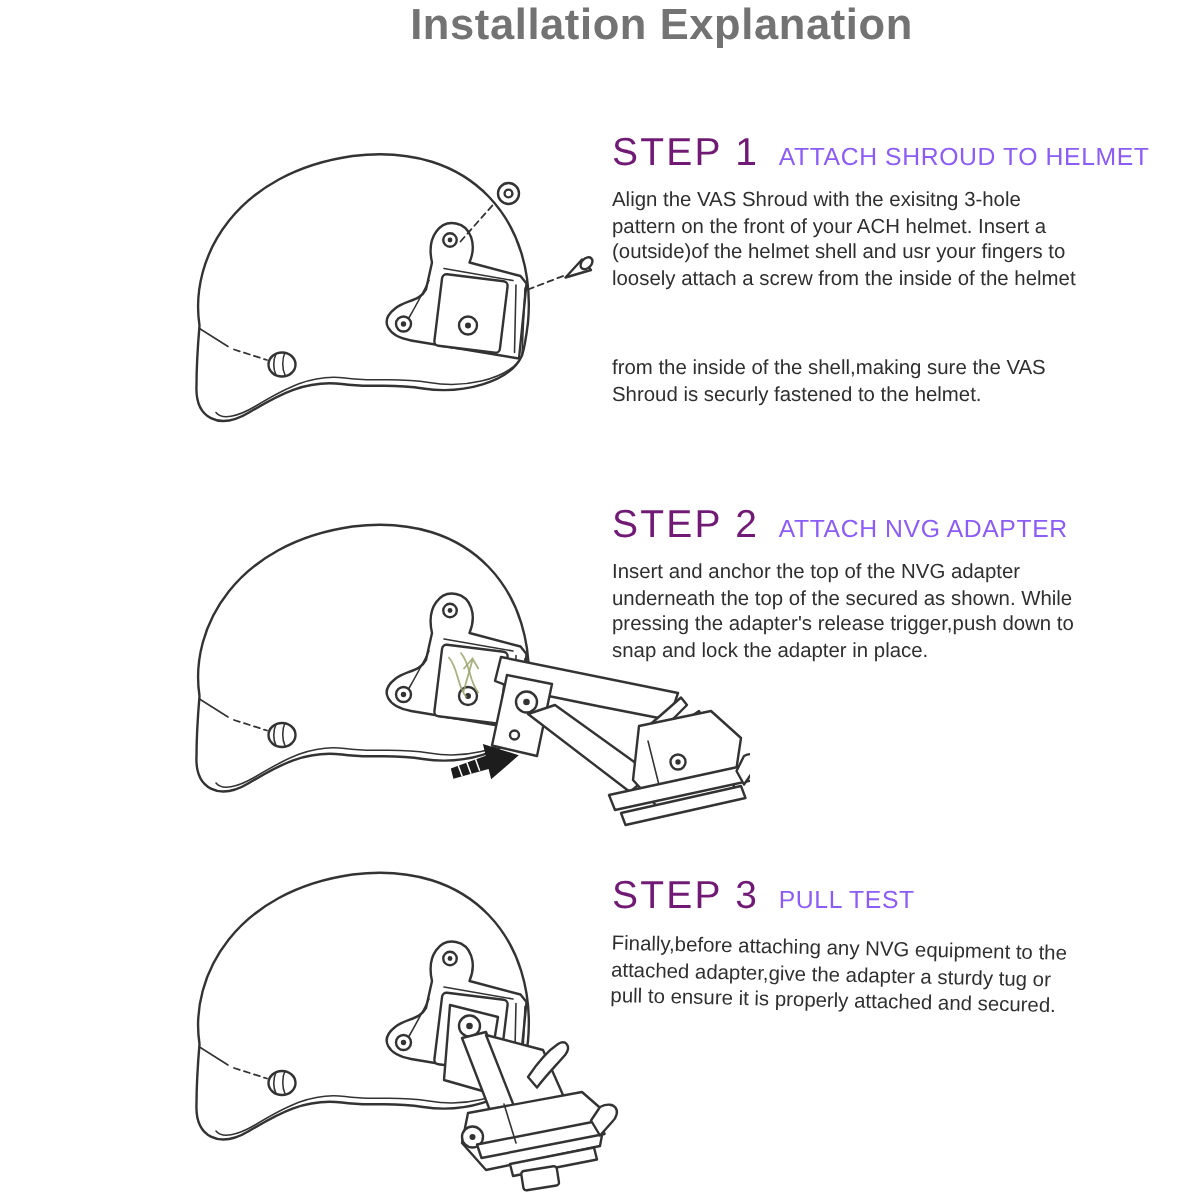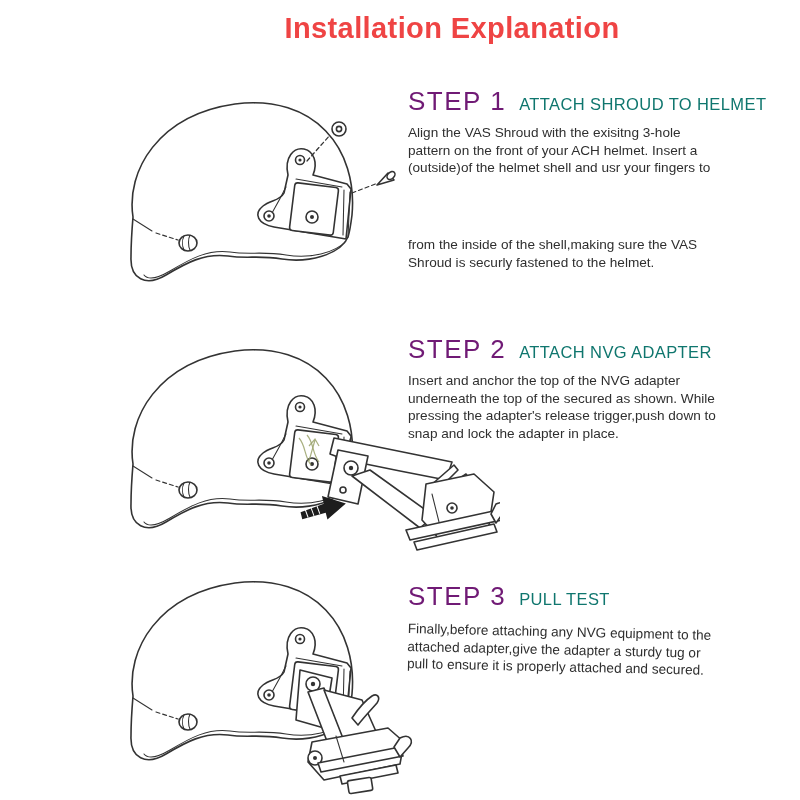--- a/index.html
+++ b/index.html
@@ -3,35 +3,35 @@
 <meta charset="utf-8">
 <style>
   html,body{margin:0;padding:0}
   body{
     width:800px;height:800px;position:relative;overflow:hidden;
     background:#ffffff;
     font-family:"Liberation Sans", sans-serif;
   }
   .title{
     position:absolute;top:1px;left:calc(50% + 41px);transform:translateX(-50%);
-    margin:11px;font-size:29px;font-weight:700;color:#ef4444;
+    margin:0;font-size:29px;font-weight:700;color:#737373;
     white-space:nowrap;letter-spacing:.4px;
   }
   .illus{position:absolute}
   
   .ln{fill:none;stroke:#333;stroke-width:1.6;stroke-linejoin:round;stroke-linecap:round}
   .fw{fill:#fff}
   .thin{stroke-width:1.05}
   .dash{stroke-dasharray:4 3;stroke-width:1.2}
   .dotf{fill:#333;stroke:none}
   .camo{fill:none;stroke:#9aa26b;stroke-width:1.2;opacity:.85}
   
   .stephead{position:absolute;left:408px;white-space:nowrap;color:#1d1d1d}
   .step-label{font-size:26px;letter-spacing:1.5px;color:#701a75}
-  .step-heading{font-size:16.5px;margin-left:13px;letter-spacing:.4px;color:#0f766e}
+  .step-heading{font-size:16.5px;margin-left:13px;letter-spacing:.4px;color:#8b5cf6}
   .para{
     position:absolute;left:408px;width:305px;
     font-size:13.6px;line-height:17.6px;color:#2f2f2f;
   }
   .tl{display:block;white-space:nowrap}
   .skew{transform:rotate(1.3deg);transform-origin:left top}
 </style>
 </head>
 <body>
 
@@ -129,20 +129,21 @@
   </g>
 </svg>
 
 <div class="stephead" style="top:86px">
   <span class="step-label">STEP 1</span><span class="step-heading">ATTACH SHROUD TO HELMET</span>
 </div>
 <div class="para" style="top:124px">
   <span class="tl">Align the VAS Shroud with the exisitng 3-hole</span>
   <span class="tl">pattern on the front of your ACH helmet. Insert a</span>
   <span class="tl">(outside)of the helmet shell and usr your fingers to</span>
+  <span class="tl">loosely attach a screw from the inside of the helmet</span>
 </div>
 <div class="para" style="top:236px">
   <span class="tl">from the inside of the shell,making sure the VAS</span>
   <span class="tl">Shroud is securly fastened to the helmet.</span>
 </div>
 
 <div class="stephead" style="top:334px">
   <span class="step-label">STEP 2</span><span class="step-heading">ATTACH NVG ADAPTER</span>
 </div>
 <div class="para" style="top:372px">

